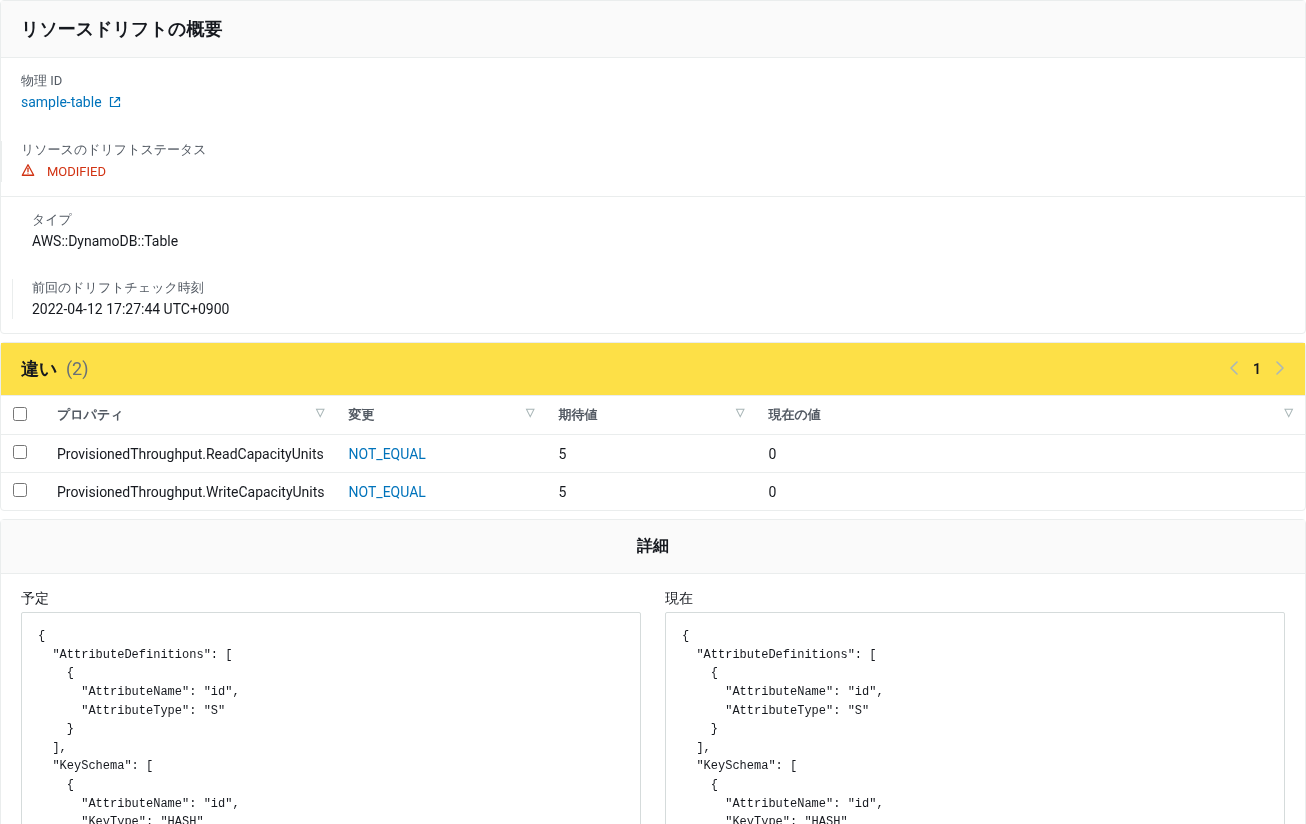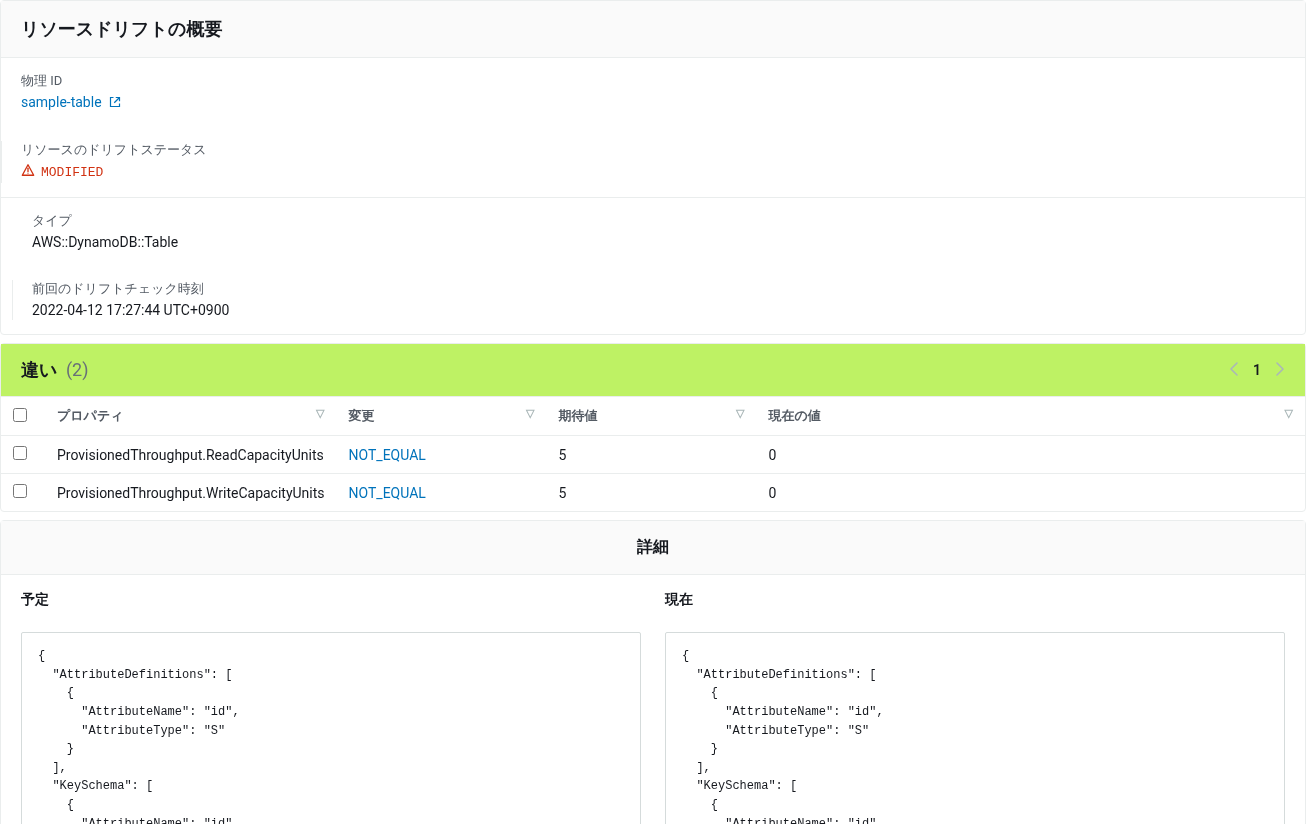--- a/index.html
+++ b/index.html
@@ -9,41 +9,41 @@
   .panel-header.sub { font-size: 16px; text-align: center; }
   .overview-body { display: flex; flex-wrap: wrap; }
   .ov-row { display: flex; width: 100%; flex-direction: column; }
   .ov-row + .ov-row { border-top: 1px solid #eaeded; padding-left: 11px; }
   .ov-cell { flex: 1 1 50%; padding: 14px 20px 16px 20px; position: relative; }
   .ov-cell + .ov-cell::before { content:""; position:absolute; left:0; top:14px; bottom:14px; width:1px; background:#eaeded; }
   .ov-label { color: #545b64; font-size: 13px; margin-bottom: 4px; }
   .ov-value { font-size: 14px; color: #16191f; }
   .link { color: #0073bb; text-decoration: none; cursor: pointer; }
   .ext-icon { display:inline-block; vertical-align:middle; margin-left:4px; }
-  .status-mod { color: #d13212; font-size: 13px; display: inline-flex; align-items: center; gap: 6px; font-family: Liberation Mono, monospace; }
+  .status-mod { color: #d13212; font-size: 13px; display: inline-flex; align-items: center; gap: 12px; }
   .status-mod svg { width:14px; height:14px; }
-  .diff-header { display:flex; align-items:center; justify-content:space-between; padding: 14px 20px; background:#bef264; border-bottom:1px solid #eaeded; }
+  .diff-header { display:flex; align-items:center; justify-content:space-between; padding: 14px 20px; background:#fde047; border-bottom:1px solid #eaeded; }
   .diff-title { font-weight:700; font-size:18px; }
   .diff-count { color:#687078; font-weight:400; margin-left:4px; }
   .pager { display:flex; align-items:center; gap:14px; color:#687078; }
   .pager .pg-btn { cursor:pointer; color:#aab7b8; }
   .pager .pg-cur { color:#16191f; font-weight:600; }
   table.diff { width:100%; border-collapse: collapse; }
   table.diff th, table.diff td { text-align:left; padding: 10px 12px; font-size: 14px; border-bottom:1px solid #eaeded; }
   table.diff th { color:#545b64; font-weight:600; font-size:13px; position:relative; }
   table.diff th .sort { float:right; color:#aab7b8; font-size:11px; }
   table.diff tr:last-child td { border-bottom:none; }
   input[type="checkbox"].ck { width:14px; height:14px; cursor:pointer; accent-color:#0073bb; }
   .col-ck { width:44px; text-align:center; }
   .col-prop { width:270px; }
   .col-change { width:210px; }
   .col-exp { width:210px; }
   .details-body { display:flex; gap:24px; padding: 16px 20px 24px 20px; }
   .json-col { flex:1 1 50%; }
-  .json-col .json-title { font-weight:700; margin-bottom:23px; }
+  .json-col .json-title { font-weight:400; margin-bottom:4px; }
   pre.json { border:1px solid #d5dbdb; border-radius:2px; background:#fff; padding:14px 16px; font-family: Consolas, Monaco, "Courier New", monospace; font-size:12px; line-height:1.55; white-space:pre; overflow:auto; color:#16191f; }
 </style>
 </head>
 <body>
 
 <div class="panel">
   <div class="panel-header">リソースドリフトの概要</div>
   <div class="overview-body">
     <div class="ov-row">
       <div class="ov-cell">

